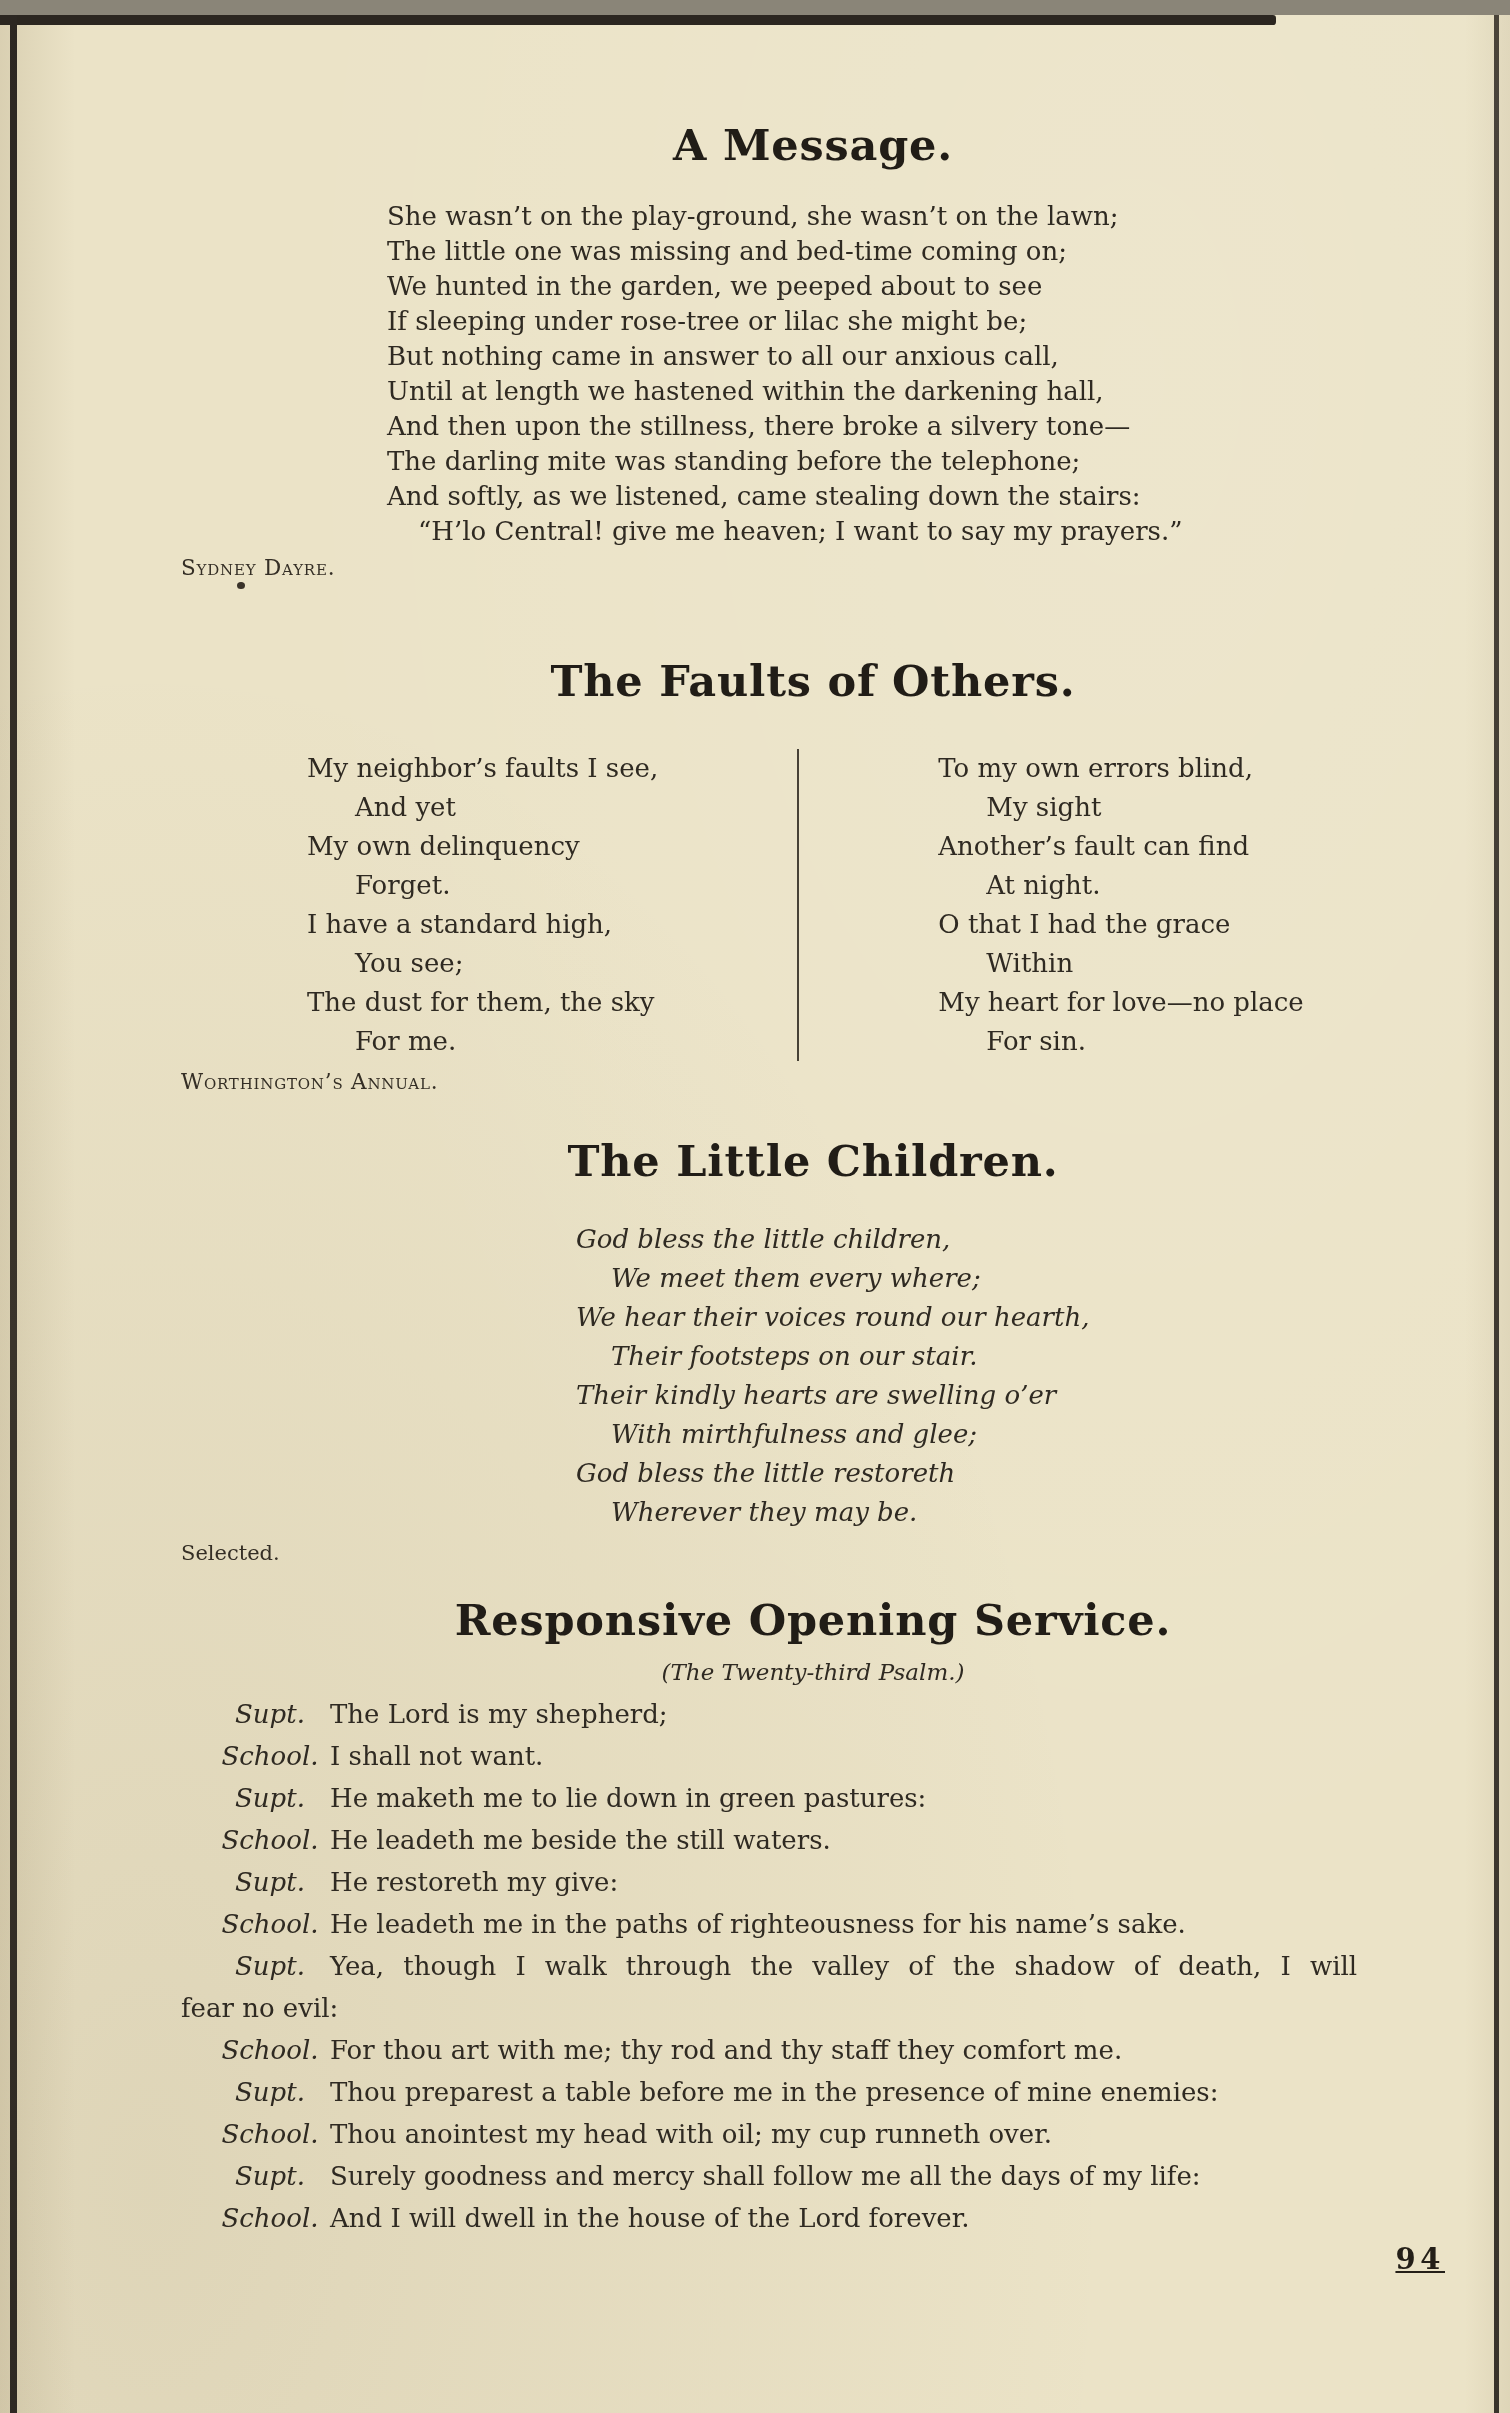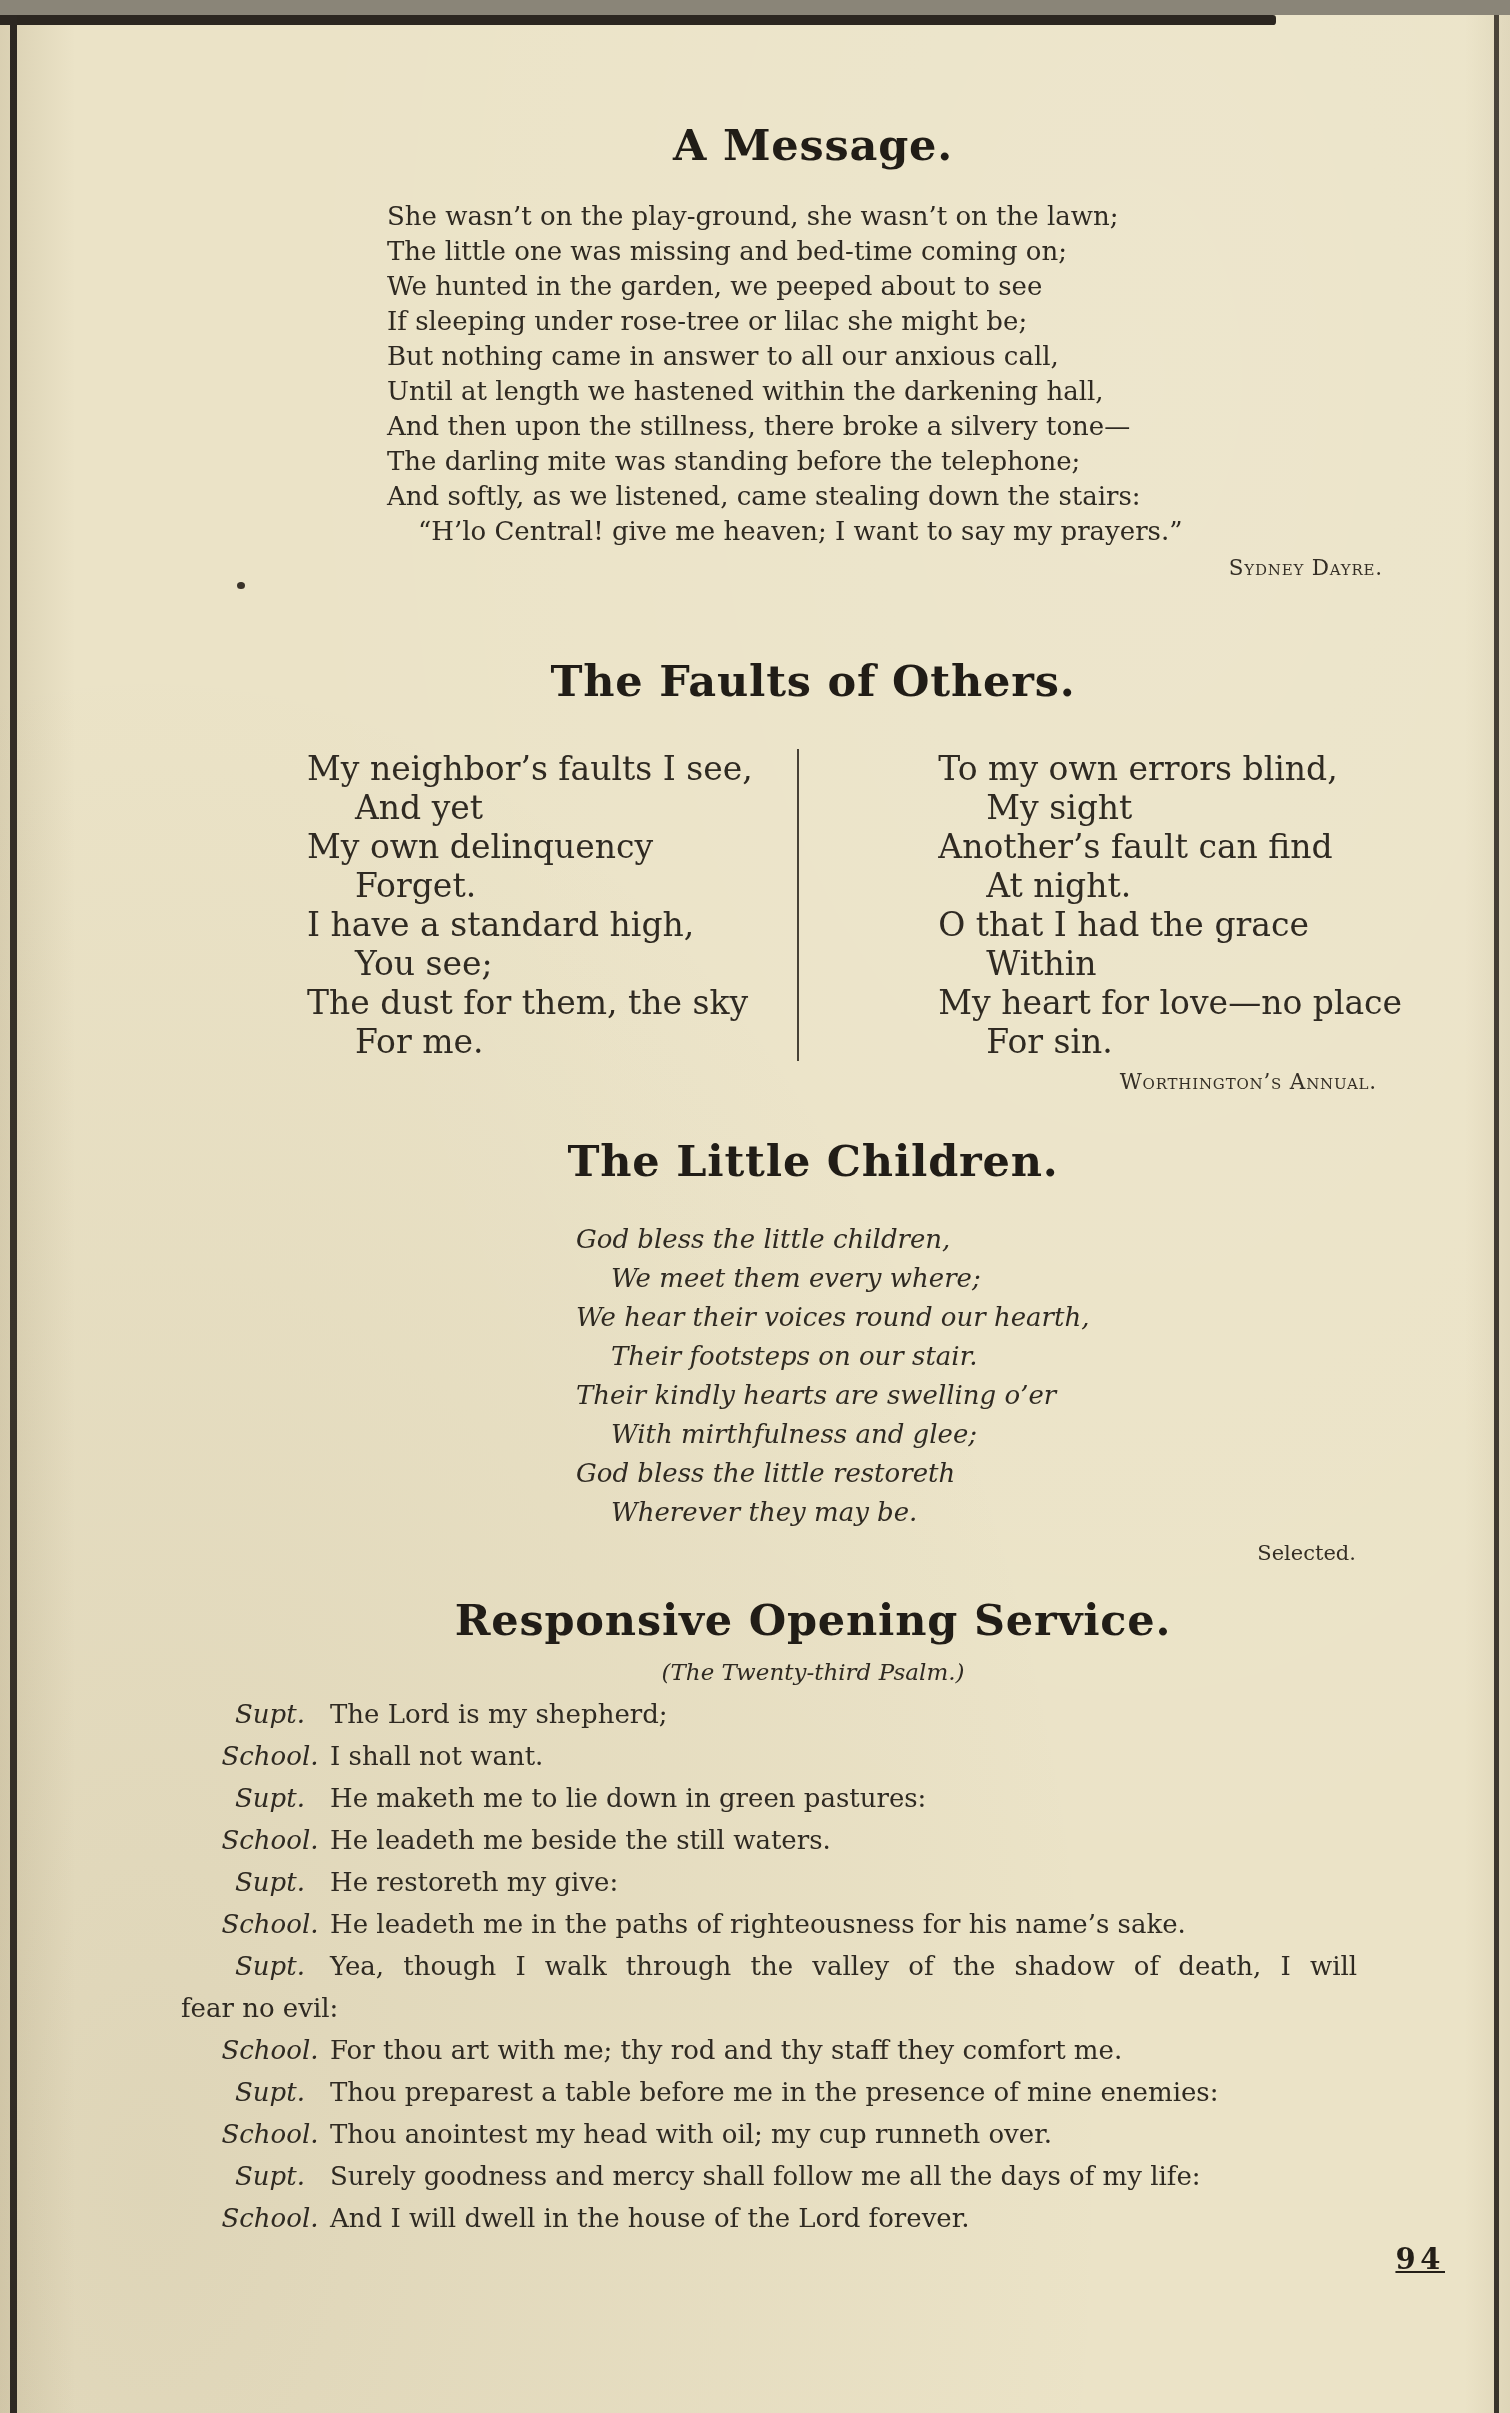--- a/index.html
+++ b/index.html
@@ -35,30 +35,30 @@
     letter-spacing: 0.8px;
     color: #211d17;
   }
 
   
   .message { margin-top: 106px; }
   .message .title { margin-bottom: 29px; }
   .message .lines { margin-left: 206px; font-size: 26px; line-height: 35px; }
   .message .lines div:last-of-type { padding-left: 31px; }
 
-  .attribution { font-size: 21.5px; text-align: right; color: #342e25; }
+  .attribution { font-size: 21.5px; color: #342e25; }
   .sc { font-variant: small-caps; letter-spacing: 0.8px; }
   .attr-sydney { padding-right: 62px; margin-top: 6.2px; }
   .attr-worth  { padding-right: 68px; margin-top: 7.7px; }
   .attr-selected { padding-right: 89px; margin-top: 9.2px; font-size: 21px; }
 
   
   .faults { margin-top: 77px; }
   .faults .title { margin-bottom: 43px; }
-  .faults-cols { display: flex; margin-left: 126px; font-size: 33px; line-height: 39px; }
+  .faults-cols { display: flex; margin-left: 126px; font-size: 26px; line-height: 39px; }
   .faults-cols .col-left { width: 490px; }
   .divider { width: 2.3px; background: #474136; }
   .faults-cols .col-right { padding-left: 139px; flex: 1; }
   .faults-cols .col div:nth-of-type(even) { padding-left: 48px; }
 
   
   .children { margin-top: 43px; }
   .children .title { margin-bottom: 34px; }
   .children .lines { margin-left: 395px; font-size: 26px; line-height: 39px; font-style: italic; }
   .children .lines div:nth-of-type(even) { padding-left: 35px; }

